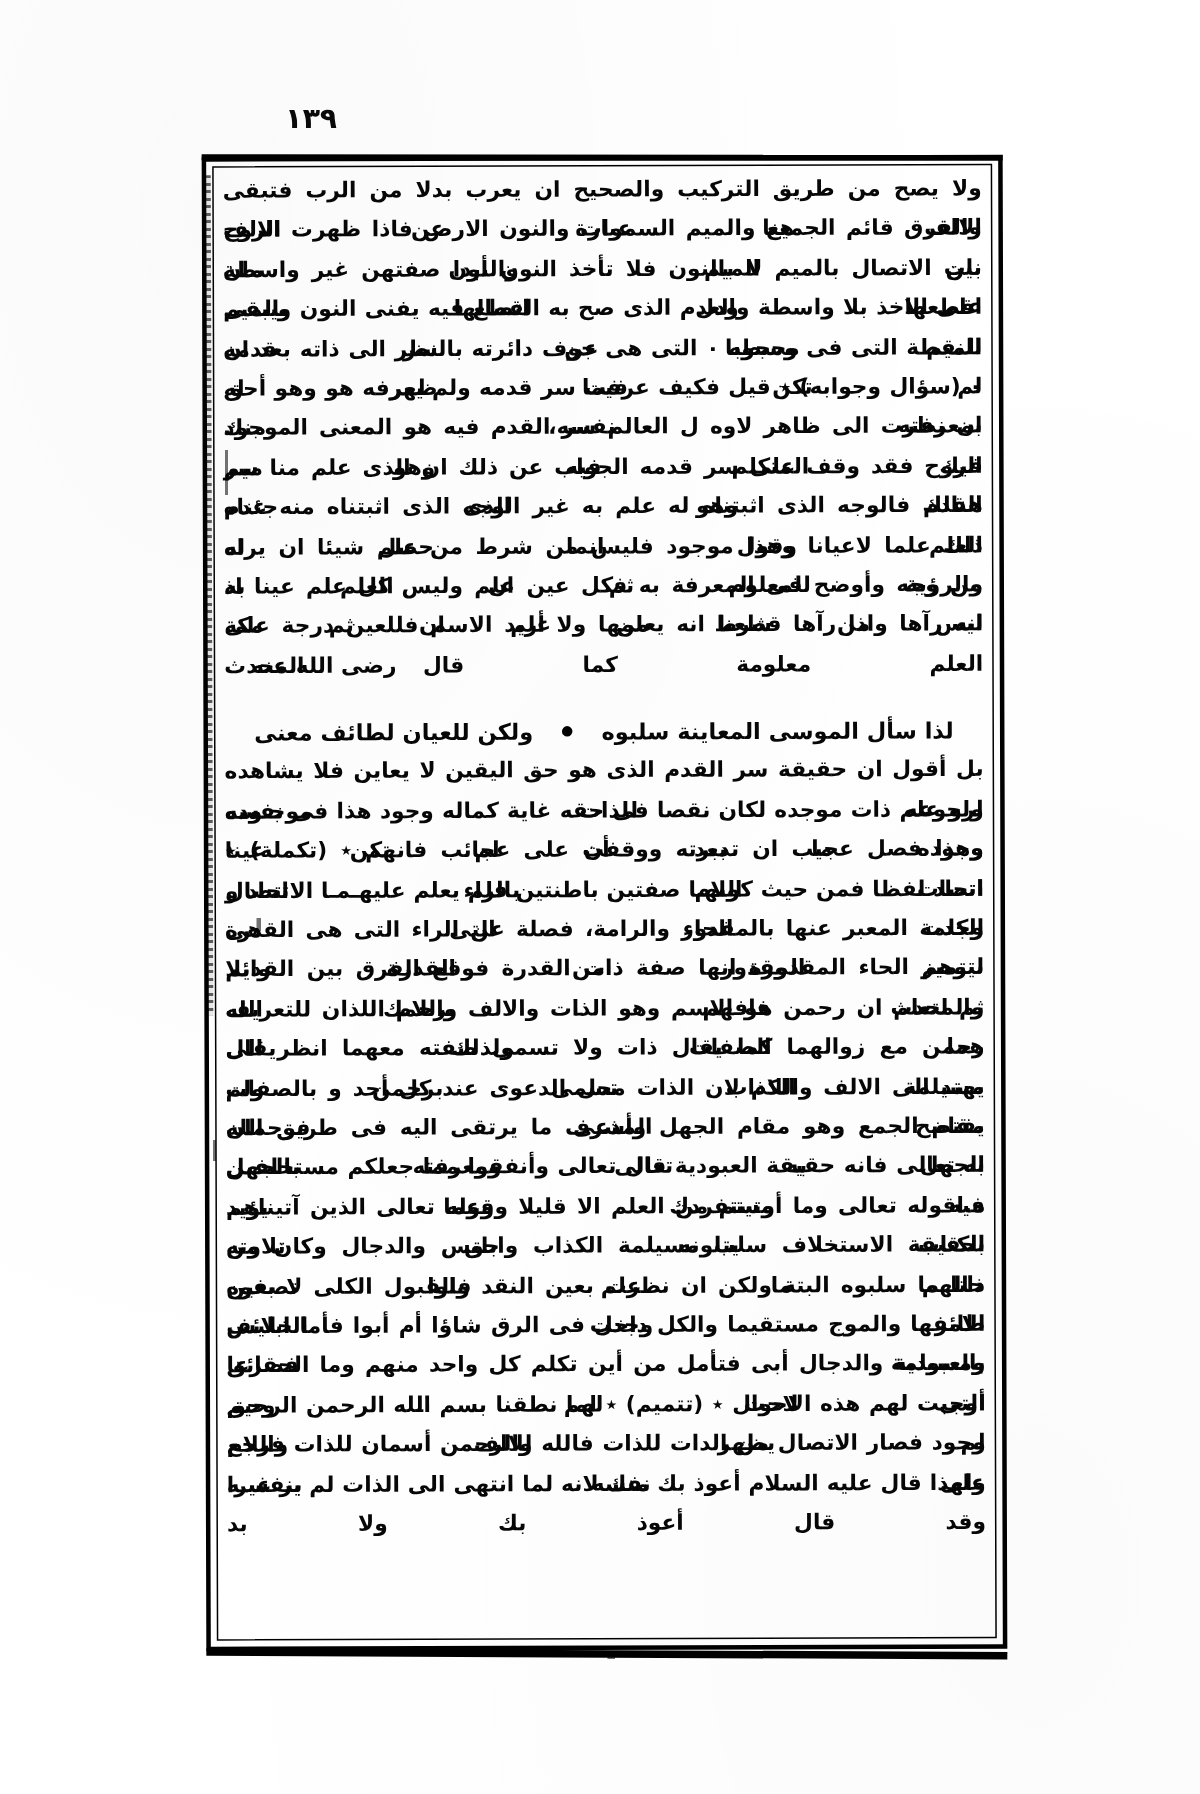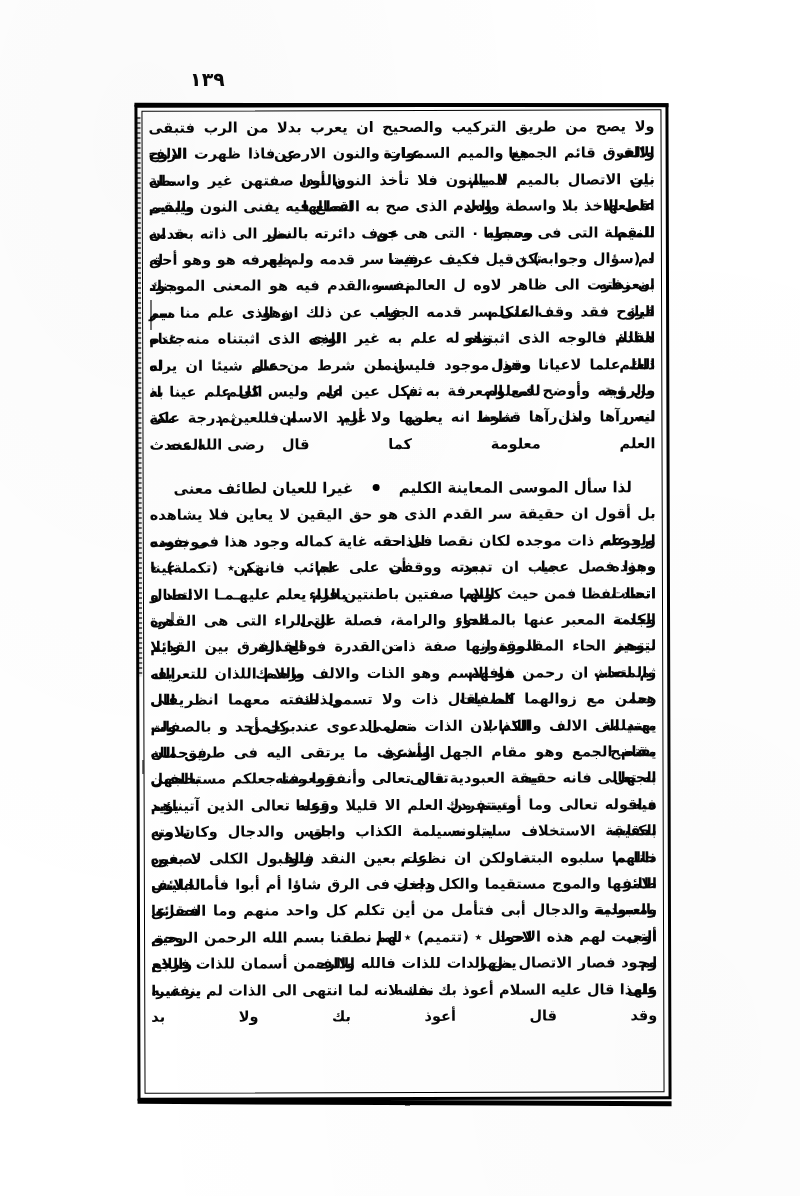--- a/index.html
+++ b/index.html
@@ -196,23 +196,23 @@
       <div class="ms-line justify">الروح فقد وقف على سر قدمه  الجواب عن ذلك ان الذى علم منا سر القدم وهو الذى جئناه</div>
       <div class="ms-line justify">هنالك فالوجه الذى اثبتناه له علم به غير الوجه الذى اثبتناه منه عدم العلم وقول انما حصل له</div>
       <div class="ms-line justify">ذلك علما لاعيانا وهذا موجود فليس من شرط من علم شيئا ان يراه والرؤية للمعلوم ثم ان العلم به</div>
       <div class="ms-line justify">من وجه وأوضح فى المعرفة به فكل عين علم وليس كل علم عينا اذ ليس من شرط من علم ان ثم مكة</div>
       <div class="ms-line justify">انه رآها واذا رآها قطعنا انه يعلمها ولا أريد الاسم فللعين درجة على العلم معلومة كما قال المحدث</div>
       <div class="ms-line rightish">رضى الله عنه</div>
 
       <div class="ms-line blank"></div>
 
       <div class="ms-line center heading-line">
-        <span>لذا سأل الموسى المعاينة الكليم</span>
+        <span>لذا سأل الموسى المعاينة سلبوه</span>
         <span class="sep-dot"></span>
-        <span>غيرا للعيان لطائف معنى</span>
+        <span>ولكن للعيان لطائف معنى</span>
       </div>
 
       <div class="ms-line justify">بل أقول ان حقيقة سر القدم الذى هو حق اليقين لا يعاين فلا يشاهده لرجوعه للذات موجـوده</div>
       <div class="ms-line justify">ولو علم ذات موجده لكان نقصا فى حقه غاية كماله وجود هذا فى نفسه وجوده ما بعد أن لم تكن عينا</div>
       <div class="ms-line justify">وهذا فصل عجيب ان تدبرته ووقفت على عجائب فانهم  ٭ (تكملة)  ٭ اتصات اللام بالراء اتصال</div>
       <div class="ms-line justify">اتحاد لفظا فمن حيث كونهـا صفتين باطنتين فلم يعلم عليهـمـا الاتحاد و وجدت الحاء التى هى</div>
       <div class="ms-line justify">الكلمة المعبر عنها بالمقدور والرامة، فصلة عن الراء التى هى القدرة ليتميز المقدور من القدرة وائلا</div>
       <div class="ms-line justify">نتوهم الحاء المقدورة انها صفة ذات القدرة فوقع الفرق بين القديم والمحدث فافهم ـ برحمك الله</div>
       <div class="ms-line justify">ثم لتعلم ان رحمن هو الاسم وهو الذات والالف واللام اللذان للتعريف هما الصفات ولذلك يقال</div>
       <div class="ms-line justify">رحمن مع زوالهما كما يقال ذات ولا تسمى صفته معهما انظر الى مسيلمة الكذاب تسمى برحمن ولم</div>

